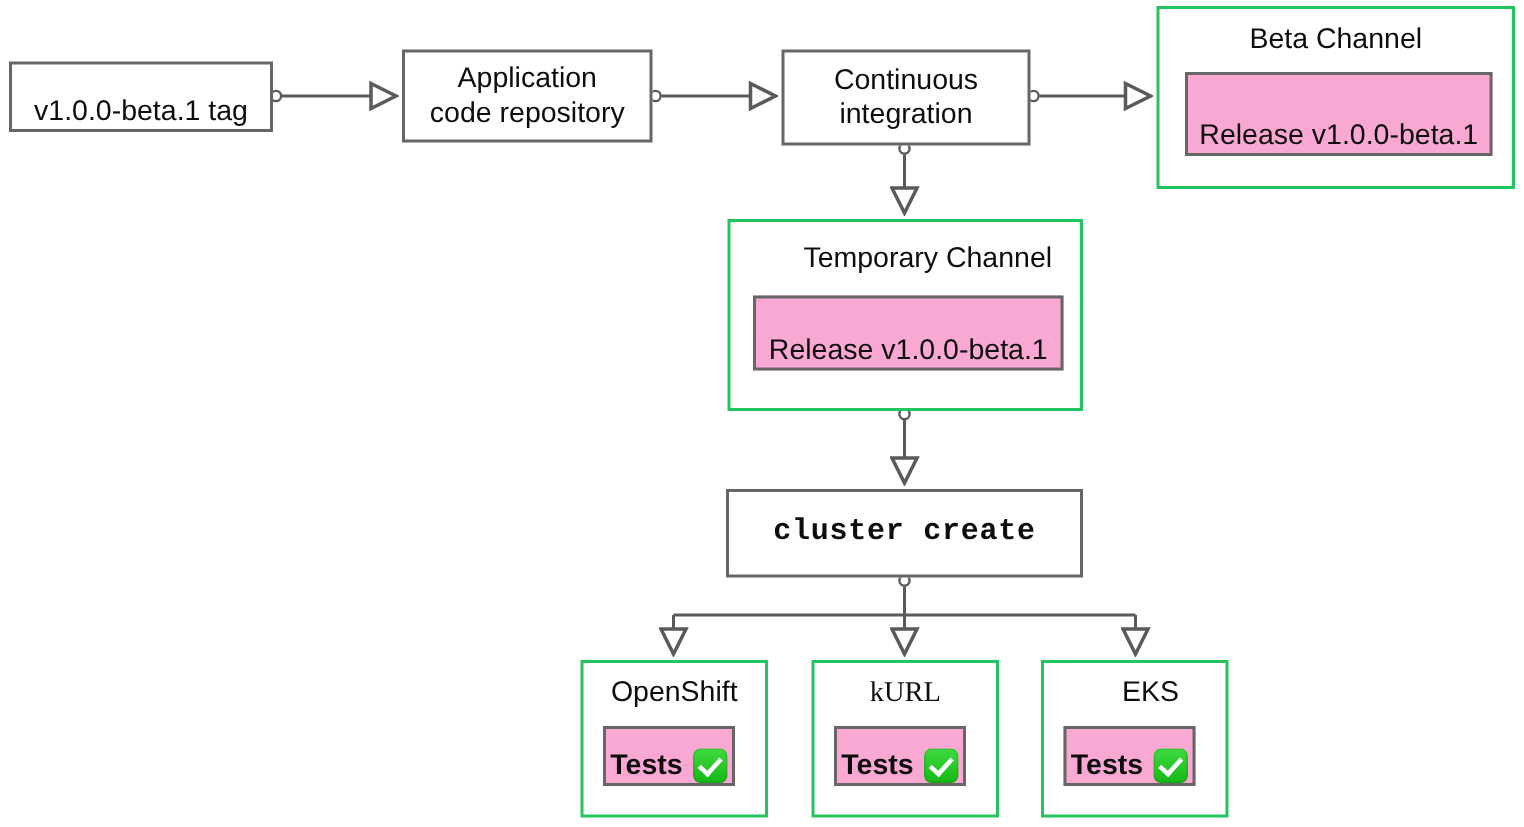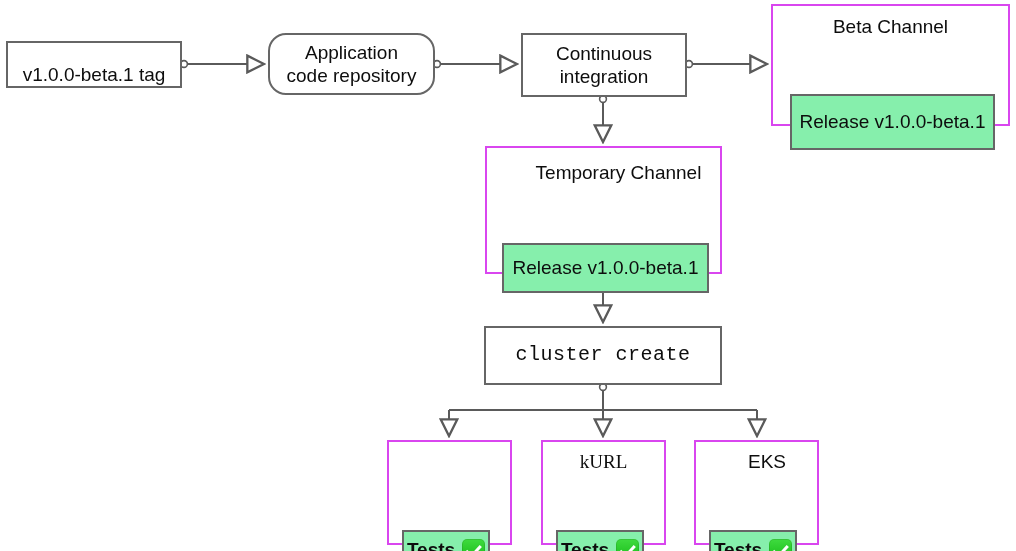--- a/index.html
+++ b/index.html
@@ -35,51 +35,50 @@
     align-items: center;
     justify-content: center;
     text-align: center;
     color: #0d0d0d;
     font-size: 19px;
     line-height: 1.22;
     z-index: 2;
   }
   .node.mono {
     font-family: "Liberation Mono", "DejaVu Sans Mono", monospace;
-    font-weight: normal;
+    font-weight: bold;
     font-size: 20px;
     letter-spacing: 0.5px;
   }
   .group {
     position: absolute;
     box-sizing: border-box;
-    border: 2px solid #d946ef;
+    border: 2px solid #22c55e;
     background: #ffffff;
     z-index: 2;
   }
   .group-title {
     position: absolute;
     left: 0;
     right: 0;
     text-align: center;
     color: #0d0d0d;
     font-size: 19px;
     line-height: 1.2;
   }
   .inner-box {
     position: absolute;
     box-sizing: border-box;
     border: 2px solid #666666;
-    background: #86efac;
+    background: #f9a8d4;
     display: flex;
-    align-items: center;
+    align-items: flex-end;
     justify-content: center;
     color: #0d0d0d;
     font-size: 19px;
-    margin-top: 46px;
   }
   .tests-inner {
     gap: 7px;
     font-weight: bold;
   }
   .check-badge {
     display: inline-block;
     width: 23px;
     height: 23px;
     border-radius: 5px;
@@ -148,21 +147,21 @@
         <line x1="757" y1="410" x2="757" y2="436" marker-end="url(#arrow)"></line>
       </g>
 
     </g>
   </svg>
 
   <div class="node" style="left:6px; top:41px; width:176px; height:47px;align-items:flex-end;">
     <span>v1.0.0-beta.1 tag</span>
   </div>
 
-  <div class="node" style="left:268px; top:33px; width:167px; height:62px; padding:0 12px;border-radius:18px;">
+  <div class="node" style="left:268px; top:33px; width:167px; height:62px; padding:0 12px;">
     <span>Application code repository</span>
   </div>
 
   <div class="node" style="left:521px; top:33px; width:166px; height:64px; padding:0 12px;">
     <span>Continuous integration</span>
   </div>
 
   <div class="group" style="left:771px; top:4px; width:239px; height:122px;">
     <div class="group-title" style="top:10px;">Beta Channel</div>
     <div class="inner-box" style="left:17px; top:42px; width:205px; height:56px;">
@@ -175,20 +174,21 @@
     <div class="inner-box" style="left:15px; top:49px; width:207px; height:50px;">
       <span>Release v1.0.0-beta.1</span>
     </div>
   </div>
 
   <div class="node mono" style="left:484px; top:326px; width:238px; height:59px;">
     <span>cluster create</span>
   </div>
 
   <div class="group" style="left:387px; top:440px; width:125px; height:105px;">
+    <div class="group-title" style="top:9px;">OpenShift</div>
     <div class="inner-box tests-inner" style="left:13px; top:42px; width:88px; height:40px;">
       <span>Tests</span>
       <span class="check-badge"></span>
     </div>
   </div>
 
   <div class="group" style="left:541px; top:440px; width:125px; height:105px;">
     <div class="group-title" style="top:9px;font-family:Liberation Serif, serif;">kURL</div>
     <div class="inner-box tests-inner" style="left:13px; top:42px; width:88px; height:40px;">
       <span>Tests</span>

